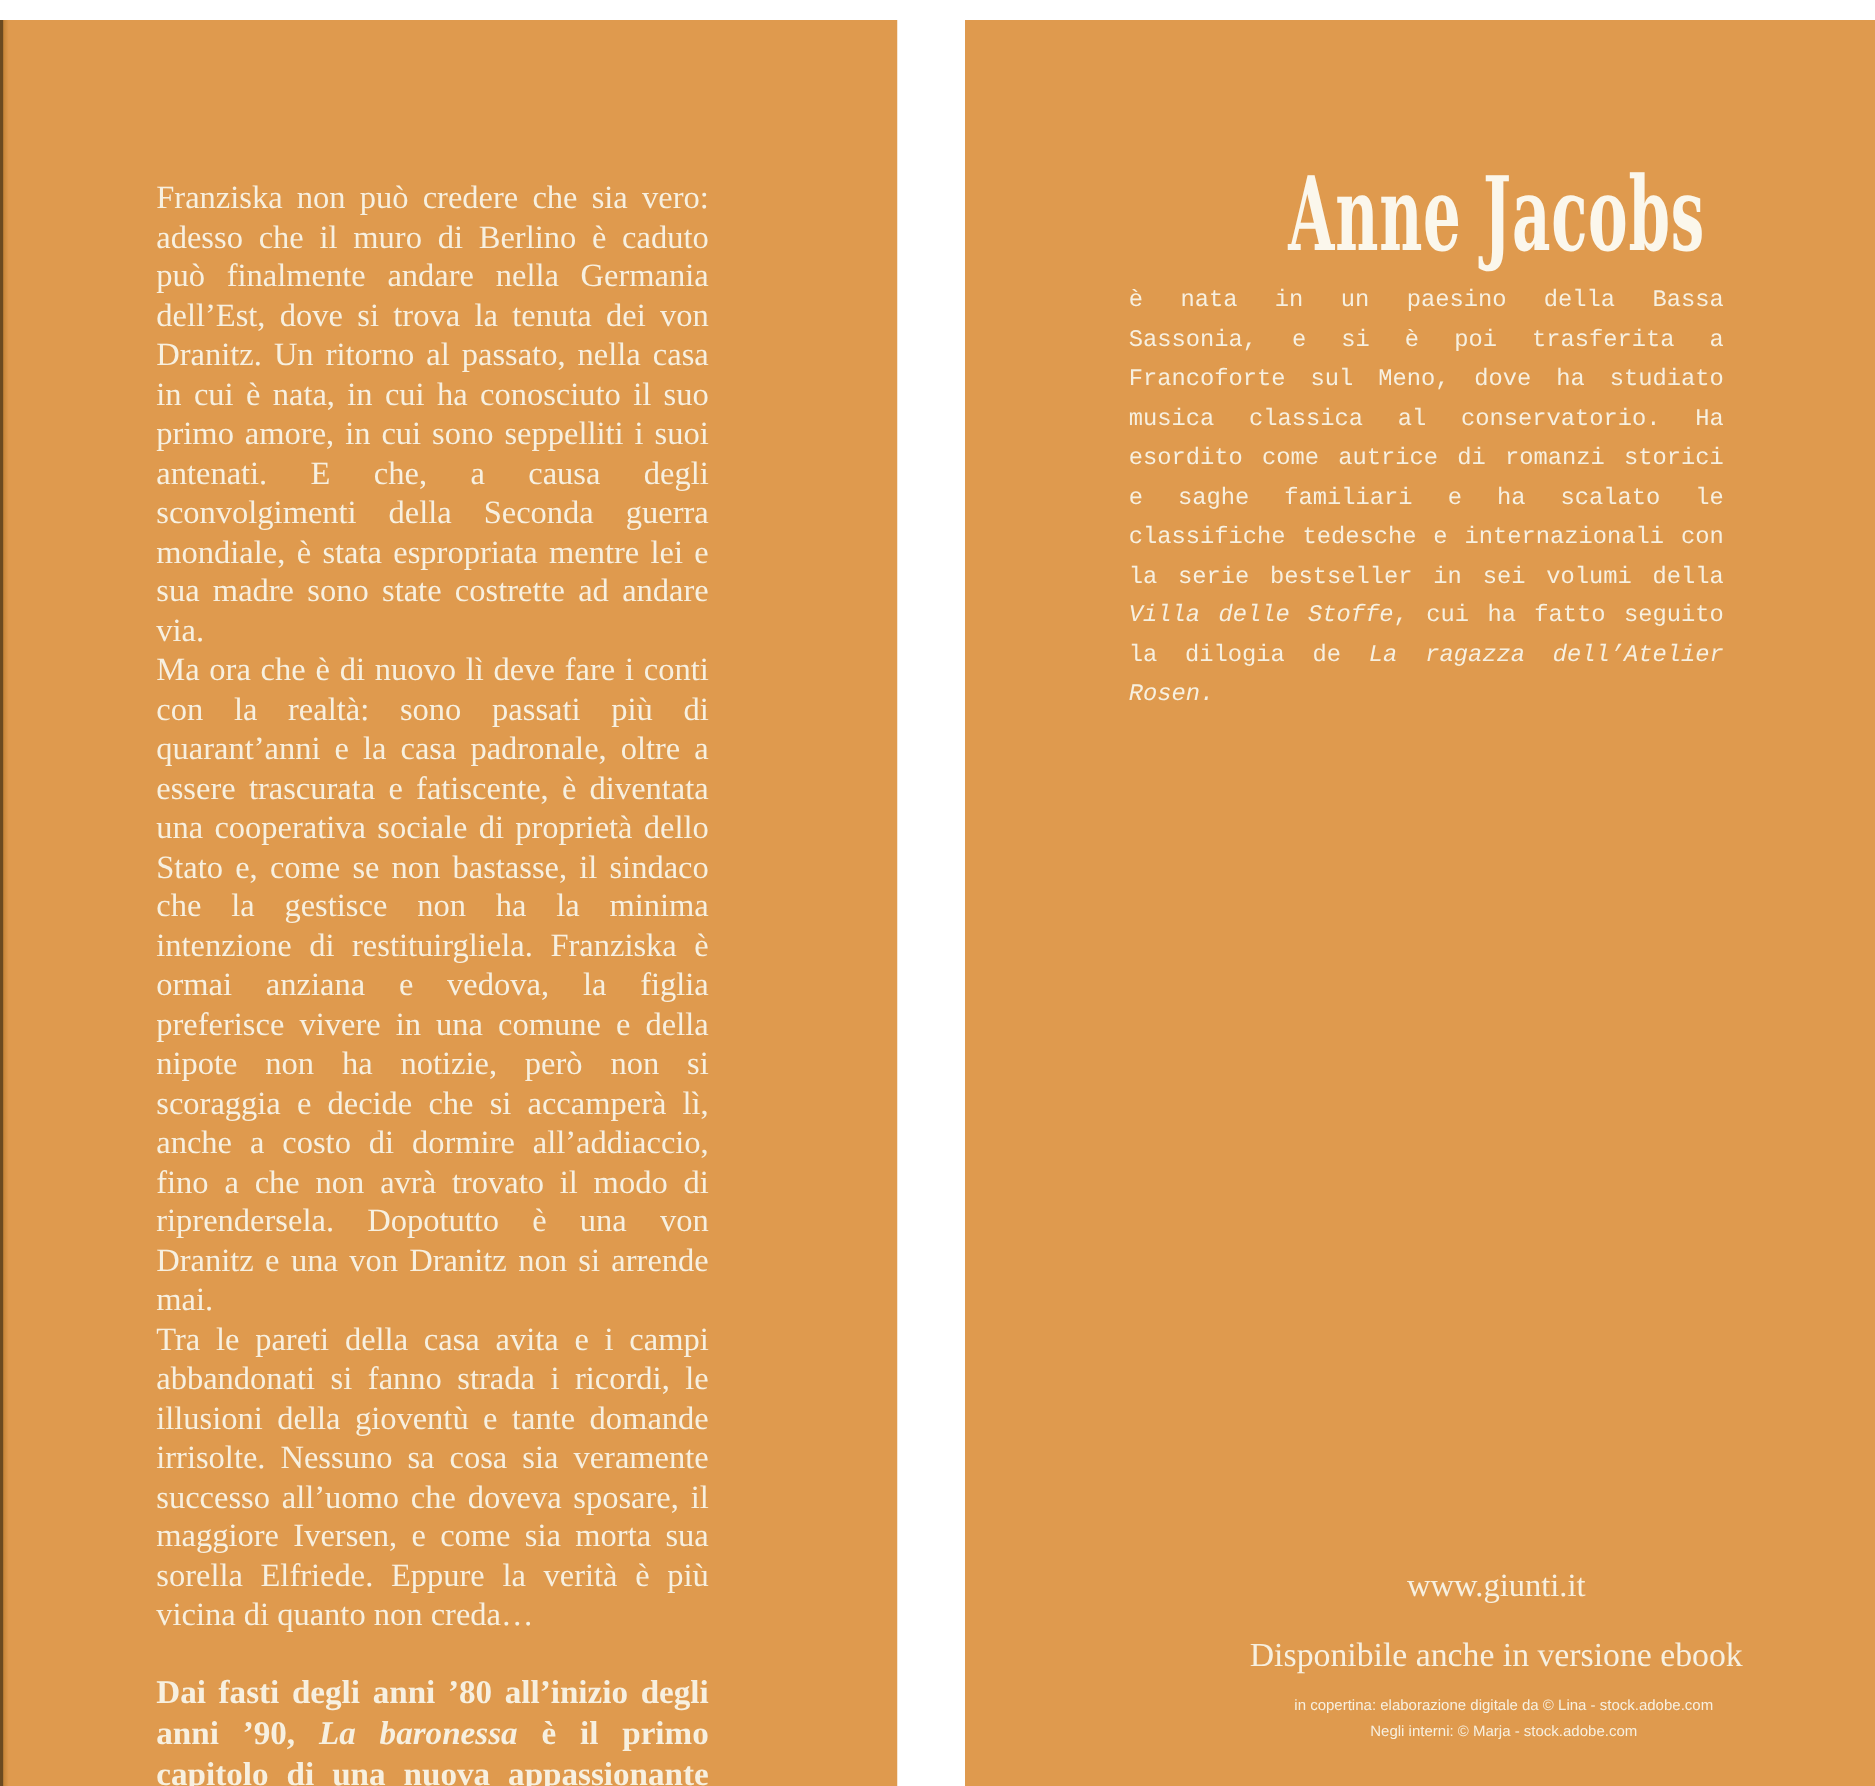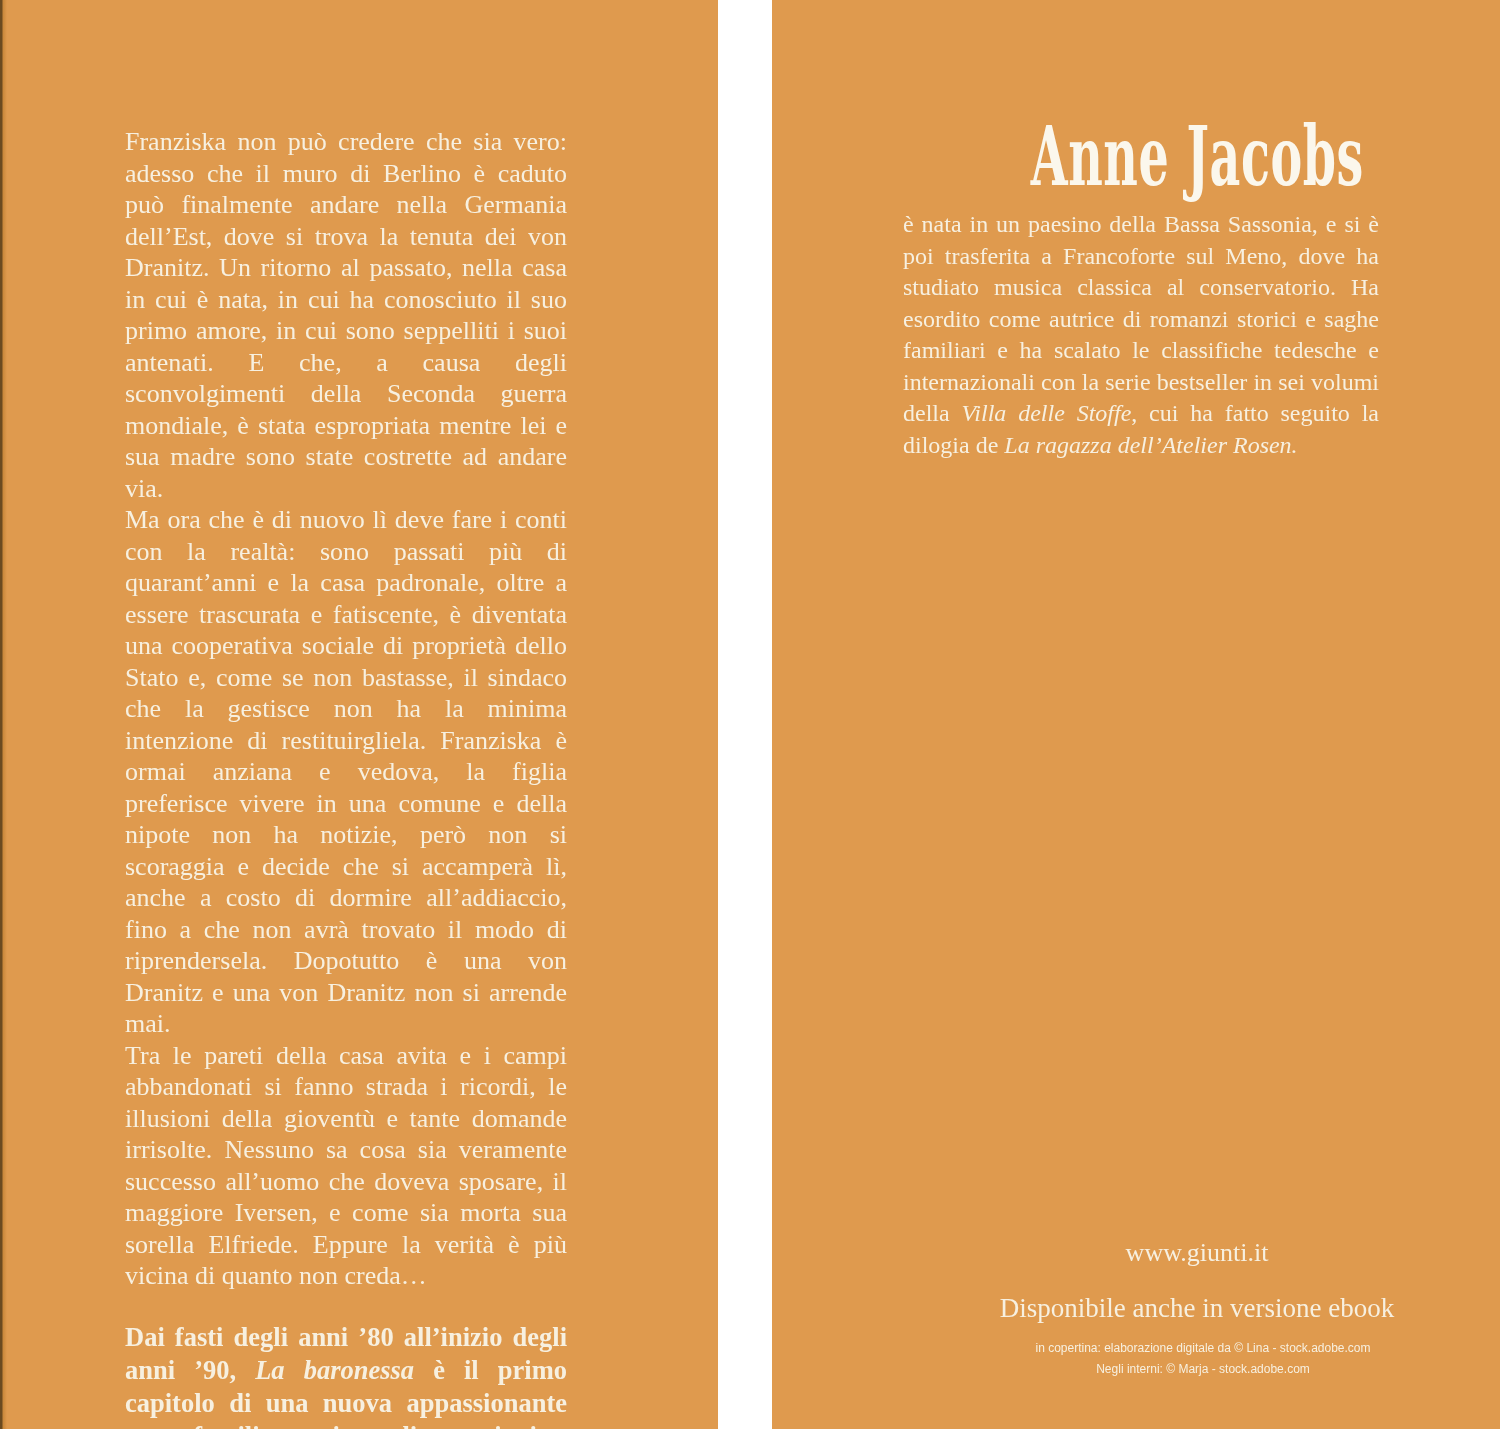--- a/index.html
+++ b/index.html
@@ -15,21 +15,21 @@
   *{margin:0;padding:0;box-sizing:border-box;}
   html,body{background:#ffffff;}
   body{font-family:"Liberation Serif", serif;}
   .page{
     position:relative;
     width:1500px;height:1429px;
     background:var(--gutter-color);
     overflow:hidden;
   }
   .flap{
-    position:absolute;top:0;bottom:0;
+    position:absolute;top:16px;bottom:0;
     background:var(--flap-background);
   }
   .flap-left{left:0;width:718px;}
   .flap-right{left:772px;width:861px;}
   .gutter{
     position:absolute;top:0;bottom:0;left:718px;width:54px;
     background:var(--gutter-color);
   }
   .spine-edge{
     position:absolute;left:0;top:0;bottom:0;width:7px;
@@ -69,22 +69,23 @@
     font-family:"DejaVu Serif", serif;
     font-size:82px;line-height:82px;
     letter-spacing:1px;
     white-space:nowrap;
     transform:scaleX(0.58);
     transform-origin:50% 50%;
   }
   .bio{
     position:absolute;left:131px;top:209px;width:476px;
     color:var(--text-color);
-    font-size:24px;line-height:31.5px;
+    font-size:19px;line-height:31.5px;
     text-align:justify;
+    font-family:Liberation Mono, monospace;
   }
   .bio p{margin:0;}
   .bio em{font-style:italic;}
   .flap-footer{
     position:absolute;left:0;right:11px;top:1238px;
     text-align:center;
     color:var(--text-color);
   }
   .website{font-size:26px;line-height:30px;margin-bottom:24px;}
   .ebook-note{font-size:27px;line-height:32px;margin-bottom:14px;}

